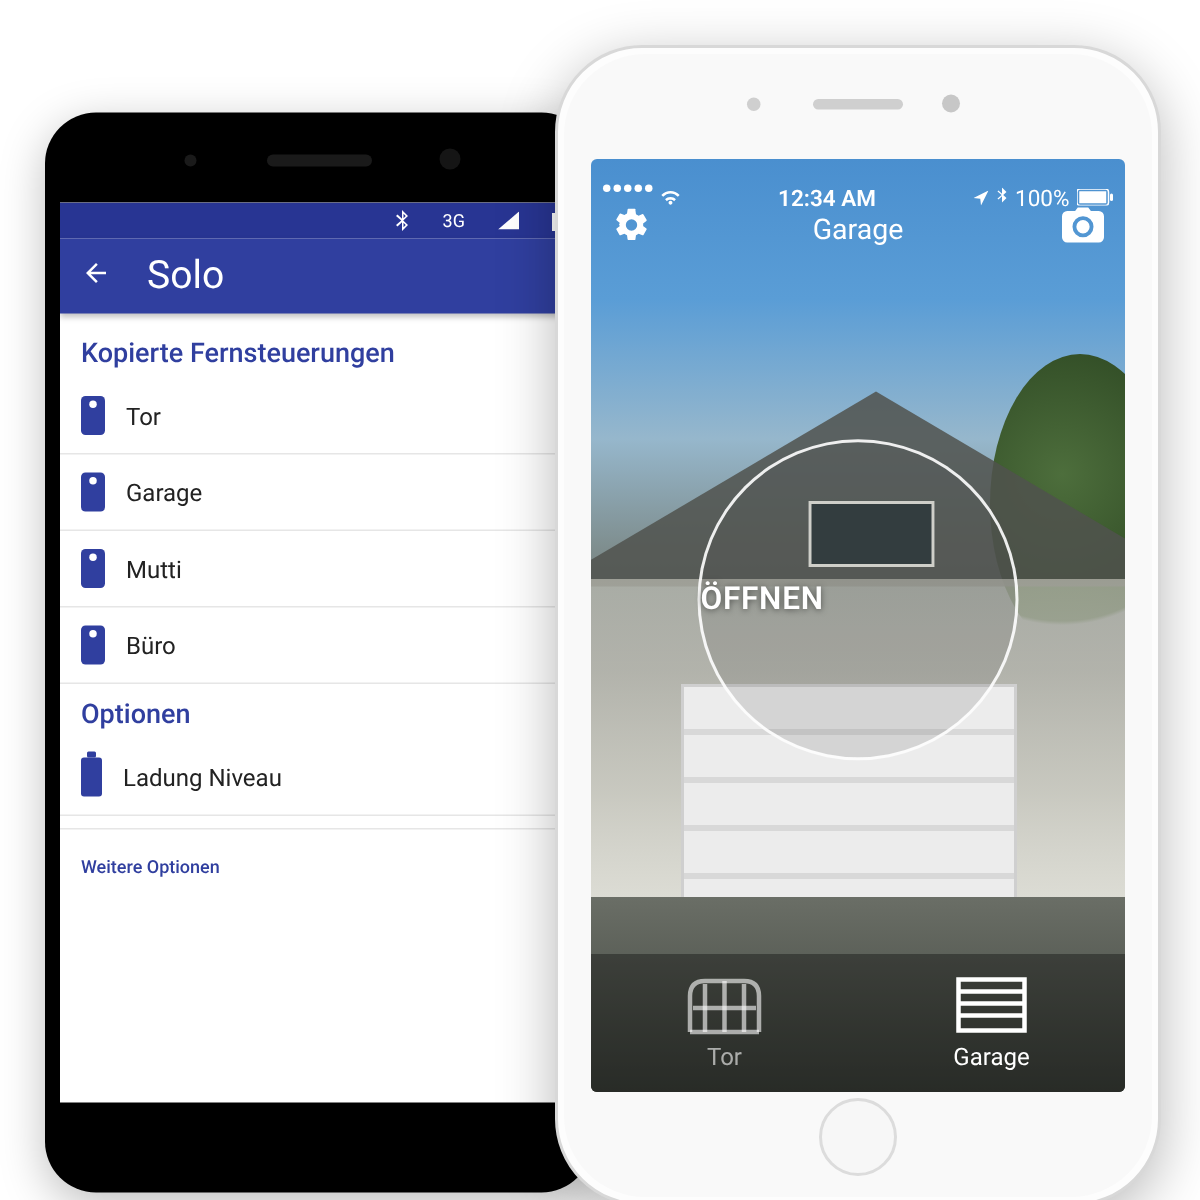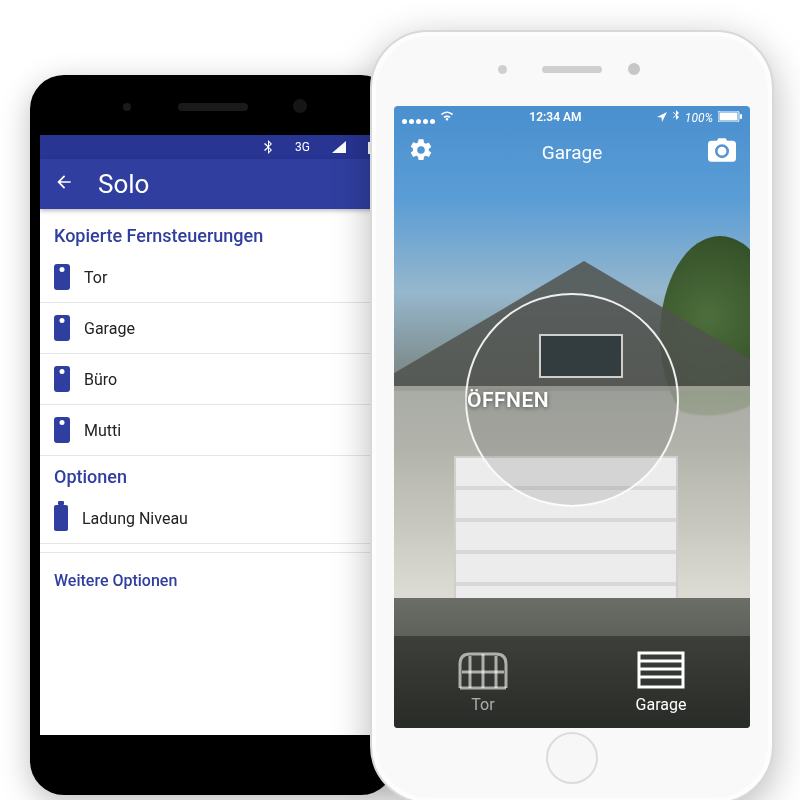--- a/index.html
+++ b/index.html
@@ -134,21 +134,21 @@
     position:absolute;
     top:-4px; left:50%;
     transform:translateX(-50%);
     width:6px; height:4px;
     background:#303f9f;
     border-radius:1px;
   }
 
   .more-options {
     color:#303f9f;
-    font-size:16px;
+    font-size:12px;
     font-weight:500;
     padding: 18px 14px;
     border-top:1px solid #e6e6e6;
     margin-top: 8px;
   }
 
   
   .iphone {
     position: absolute;
     left: 370px;
@@ -243,27 +243,27 @@
   }
 
   
   .ios-statusbar {
     position:absolute;
     top:0; left:0; right:0;
     height:22px;
     display:flex;
     align-items:center;
     justify-content:space-between;
-    padding:0 8px;
+    padding:15px 8px;
     color:#fff;
-    font-size:12px;
+    font-size:15px;
     z-index:10;
   }
   .ios-statusbar .left, .ios-statusbar .right {
-    display:flex; align-items:flex-end; gap:5px;font-style:italic;
+    display:flex; align-items:flex-start; gap:5px;
   }
   .signal-dots { display:flex; gap:2px; }
   .signal-dots span {
     width:5px; height:5px; border-radius:50%; background:#fff; display:block;
   }
   .ios-toolbar {
     position:absolute;
     top:24px; left:0; right:0;
     height:44px;
     display:flex;
@@ -373,25 +373,25 @@
       <div class="list-item">
         <span class="remote-icon"></span>
         <span>Tor</span>
       </div>
       <div class="list-item">
         <span class="remote-icon"></span>
         <span>Garage</span>
       </div>
       <div class="list-item">
         <span class="remote-icon"></span>
-        <span>Büro</span>
+        <span>Mutti</span>
       </div>
       <div class="list-item">
         <span class="remote-icon"></span>
-        <span>Mutti</span>
+        <span>Büro</span>
       </div>
 
       <div class="section-header">Optionen</div>
 
       <div class="list-item">
         <span class="battery-icon"></span>
         <span>Ladung Niveau</span>
       </div>
 
       <div class="more-options">Weitere Optionen</div>

